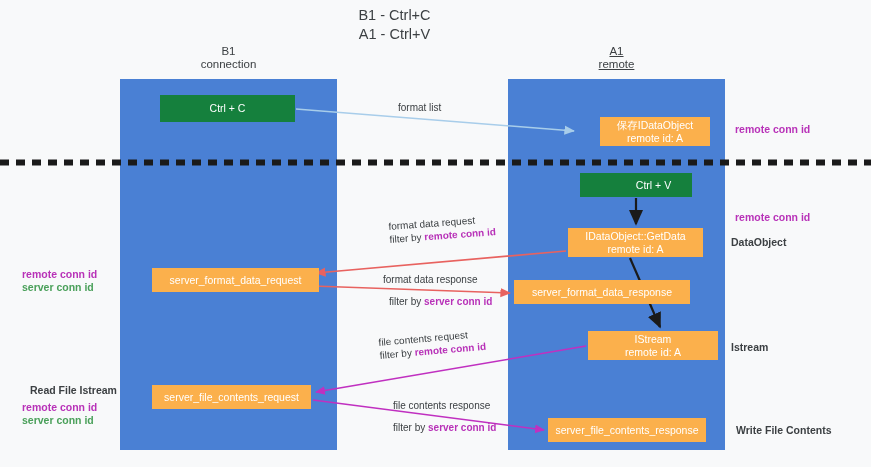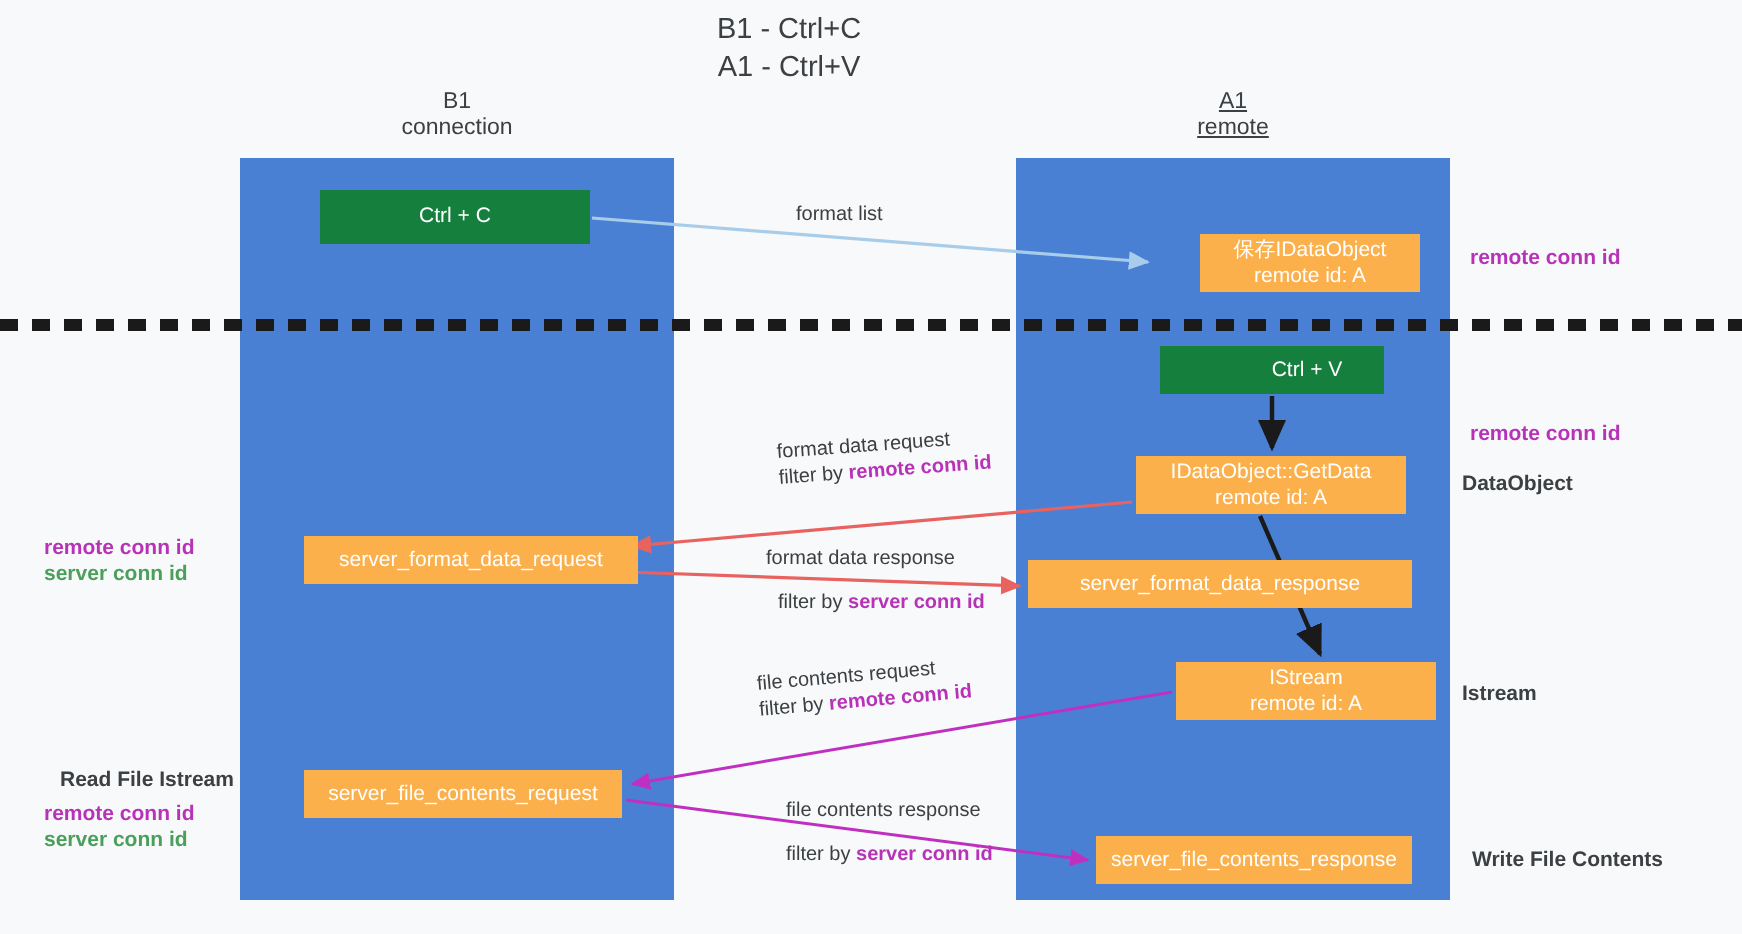--- a/index.html
+++ b/index.html
@@ -27,21 +27,21 @@
         justify-content:center;text-align:center;color:#ffffff;
         font-size:10.5px;line-height:12.5px;box-sizing:border-box;padding:2px 4px;}
   .green{background:#15803d;}
   .orange{background:#fbb04c;}
 
   #n-ctrlc{left:160px;top:95px;width:135px;height:27px;}
   #n-save{left:580px;top:117px;width:110px;height:29px;margin-left:20px;}
   #n-ctrlv{left:580px;top:173px;width:112px;height:24px;padding-left:39px;}
   #n-getdata{left:568px;top:228px;width:135px;height:29px;}
   #n-sfdreq{left:152px;top:268px;width:167px;height:24px;}
-  #n-sfdresp{left:514px;top:280px;width:192px;height:24px;text-align:right;}
+  #n-sfdresp{left:514px;top:280px;width:176px;height:24px;text-align:right;}
   #n-istream{left:588px;top:331px;width:130px;height:29px;}
   #n-sfcreq{left:152px;top:385px;width:159px;height:24px;}
   #n-sfcresp{left:548px;top:418px;width:158px;height:24px;}
 
   .side-lbl{position:absolute;font-size:10.5px;line-height:13px;white-space:nowrap;}
   .magenta{color:#b832b8;font-weight:bold;}
   .greenlbl{color:#4aa05a;font-weight:bold;}
   .grey{color:#3c4043;font-weight:bold;}
 
   #lbl-r1{left:735px;top:123px;}

